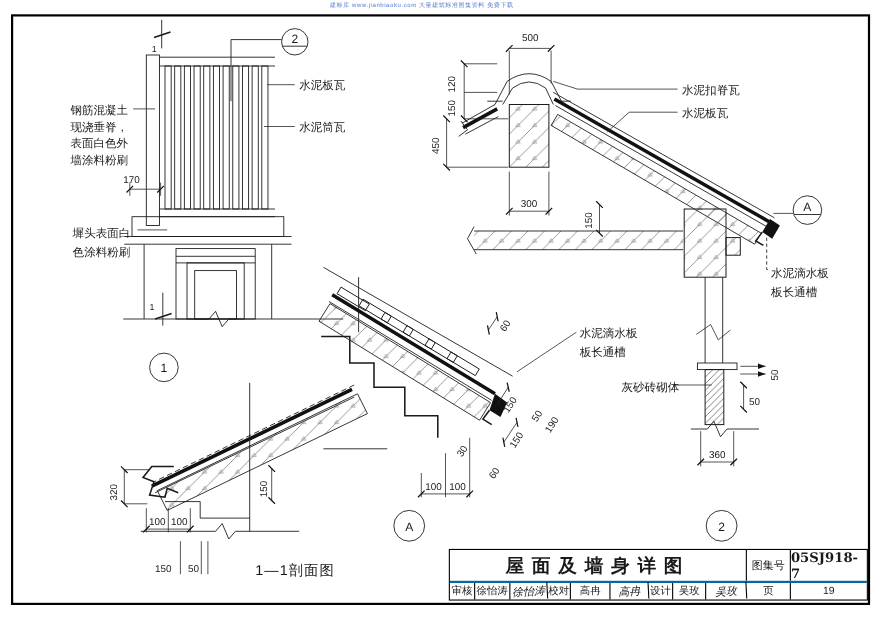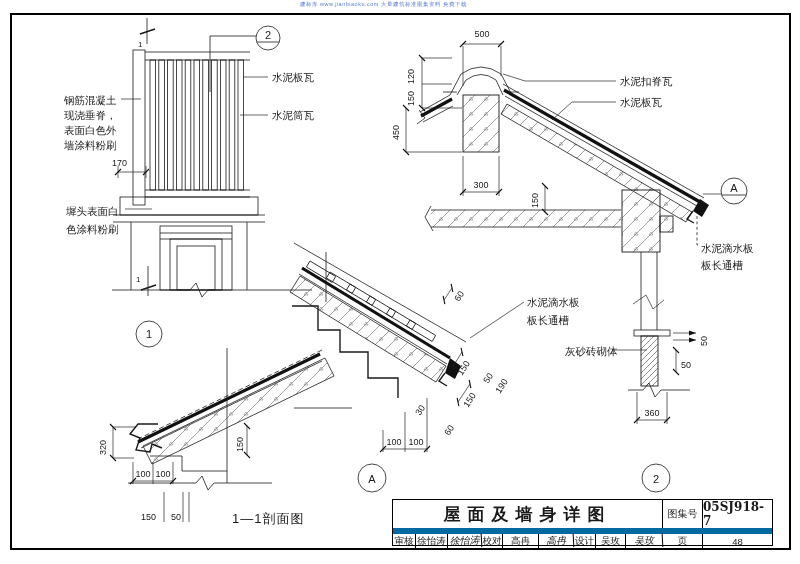--- a/index.html
+++ b/index.html
@@ -15,25 +15,25 @@
   .bd{stroke:#111;stroke-width:3.2;fill:none;}
   .dm{stroke:#222;stroke-width:.7;fill:none;}
   .dsh{stroke:#222;stroke-width:.8;fill:none;stroke-dasharray:3,2.4;}
   .tdim{font-size:9px;}
   .tlbl{font-size:10.5px;}
   .tcap{font-size:13px;letter-spacing:1px;}
   .tmk{font-size:11px;text-anchor:middle;}
   .tsm{font-size:8px;}
   .mid{text-anchor:middle;}
   
-  #tb{position:absolute;left:392px;top:499px;width:381px;height:47px;border:1.6px solid #000;
+  #tb{position:absolute;left:408px;top:499px;width:381px;height:47px;border:1.6px solid #000;
       box-sizing:border-box;display:grid;grid-template-rows:28px 1fr;background:#fff;}
   .tbrow{display:grid;box-sizing:border-box;}
   #tbr1{grid-template-columns:270px 40px 1fr;}
-  #tbr2{grid-template-columns:23px 32px 34px 21px 36px 35px 22px 30px 37px 40px 1fr;border-top:6px solid #0369a1;}
+  #tbr2{grid-template-columns:23px 32px 34px 21px 36px 35px 22px 30px 37px 40px 1fr;border-top:2px solid #0369a1;}
   .c{border-right:1px solid #000;display:flex;align-items:center;justify-content:center;
      box-sizing:border-box;overflow:hidden;}
   .c:last-child{border-right:none;}
   .t-title{font-size:17px;font-weight:bold;letter-spacing:7px;}
   .t-lab{font-size:10px;font-family:Liberation Serif, serif;}
   .t-atlas{font-size:12px;font-weight:bold;font-family:"DejaVu Serif",serif;}
   .t-nm{font-size:9.5px;}
   .t-sig{font-size:10px;font-style:italic;font-family:"DejaVu Serif",serif;transform:rotate(-3deg);}
 </style>
 </head>
@@ -314,17 +314,17 @@
       <div class="c t-nm">审核</div>
       <div class="c t-nm">徐怡涛</div>
       <div class="c t-sig">徐怡涛</div>
       <div class="c t-nm">校对</div>
       <div class="c t-nm">高冉</div>
       <div class="c t-sig">高冉</div>
       <div class="c t-nm">设计</div>
       <div class="c t-nm">吴玫</div>
       <div class="c t-sig">吴玫</div>
       <div class="c t-nm">页</div>
-      <div class="c t-nm">48</div>
+      <div class="c t-nm">19</div>
     </div>
   </div>
 
 </div>
 
 </body></html>

